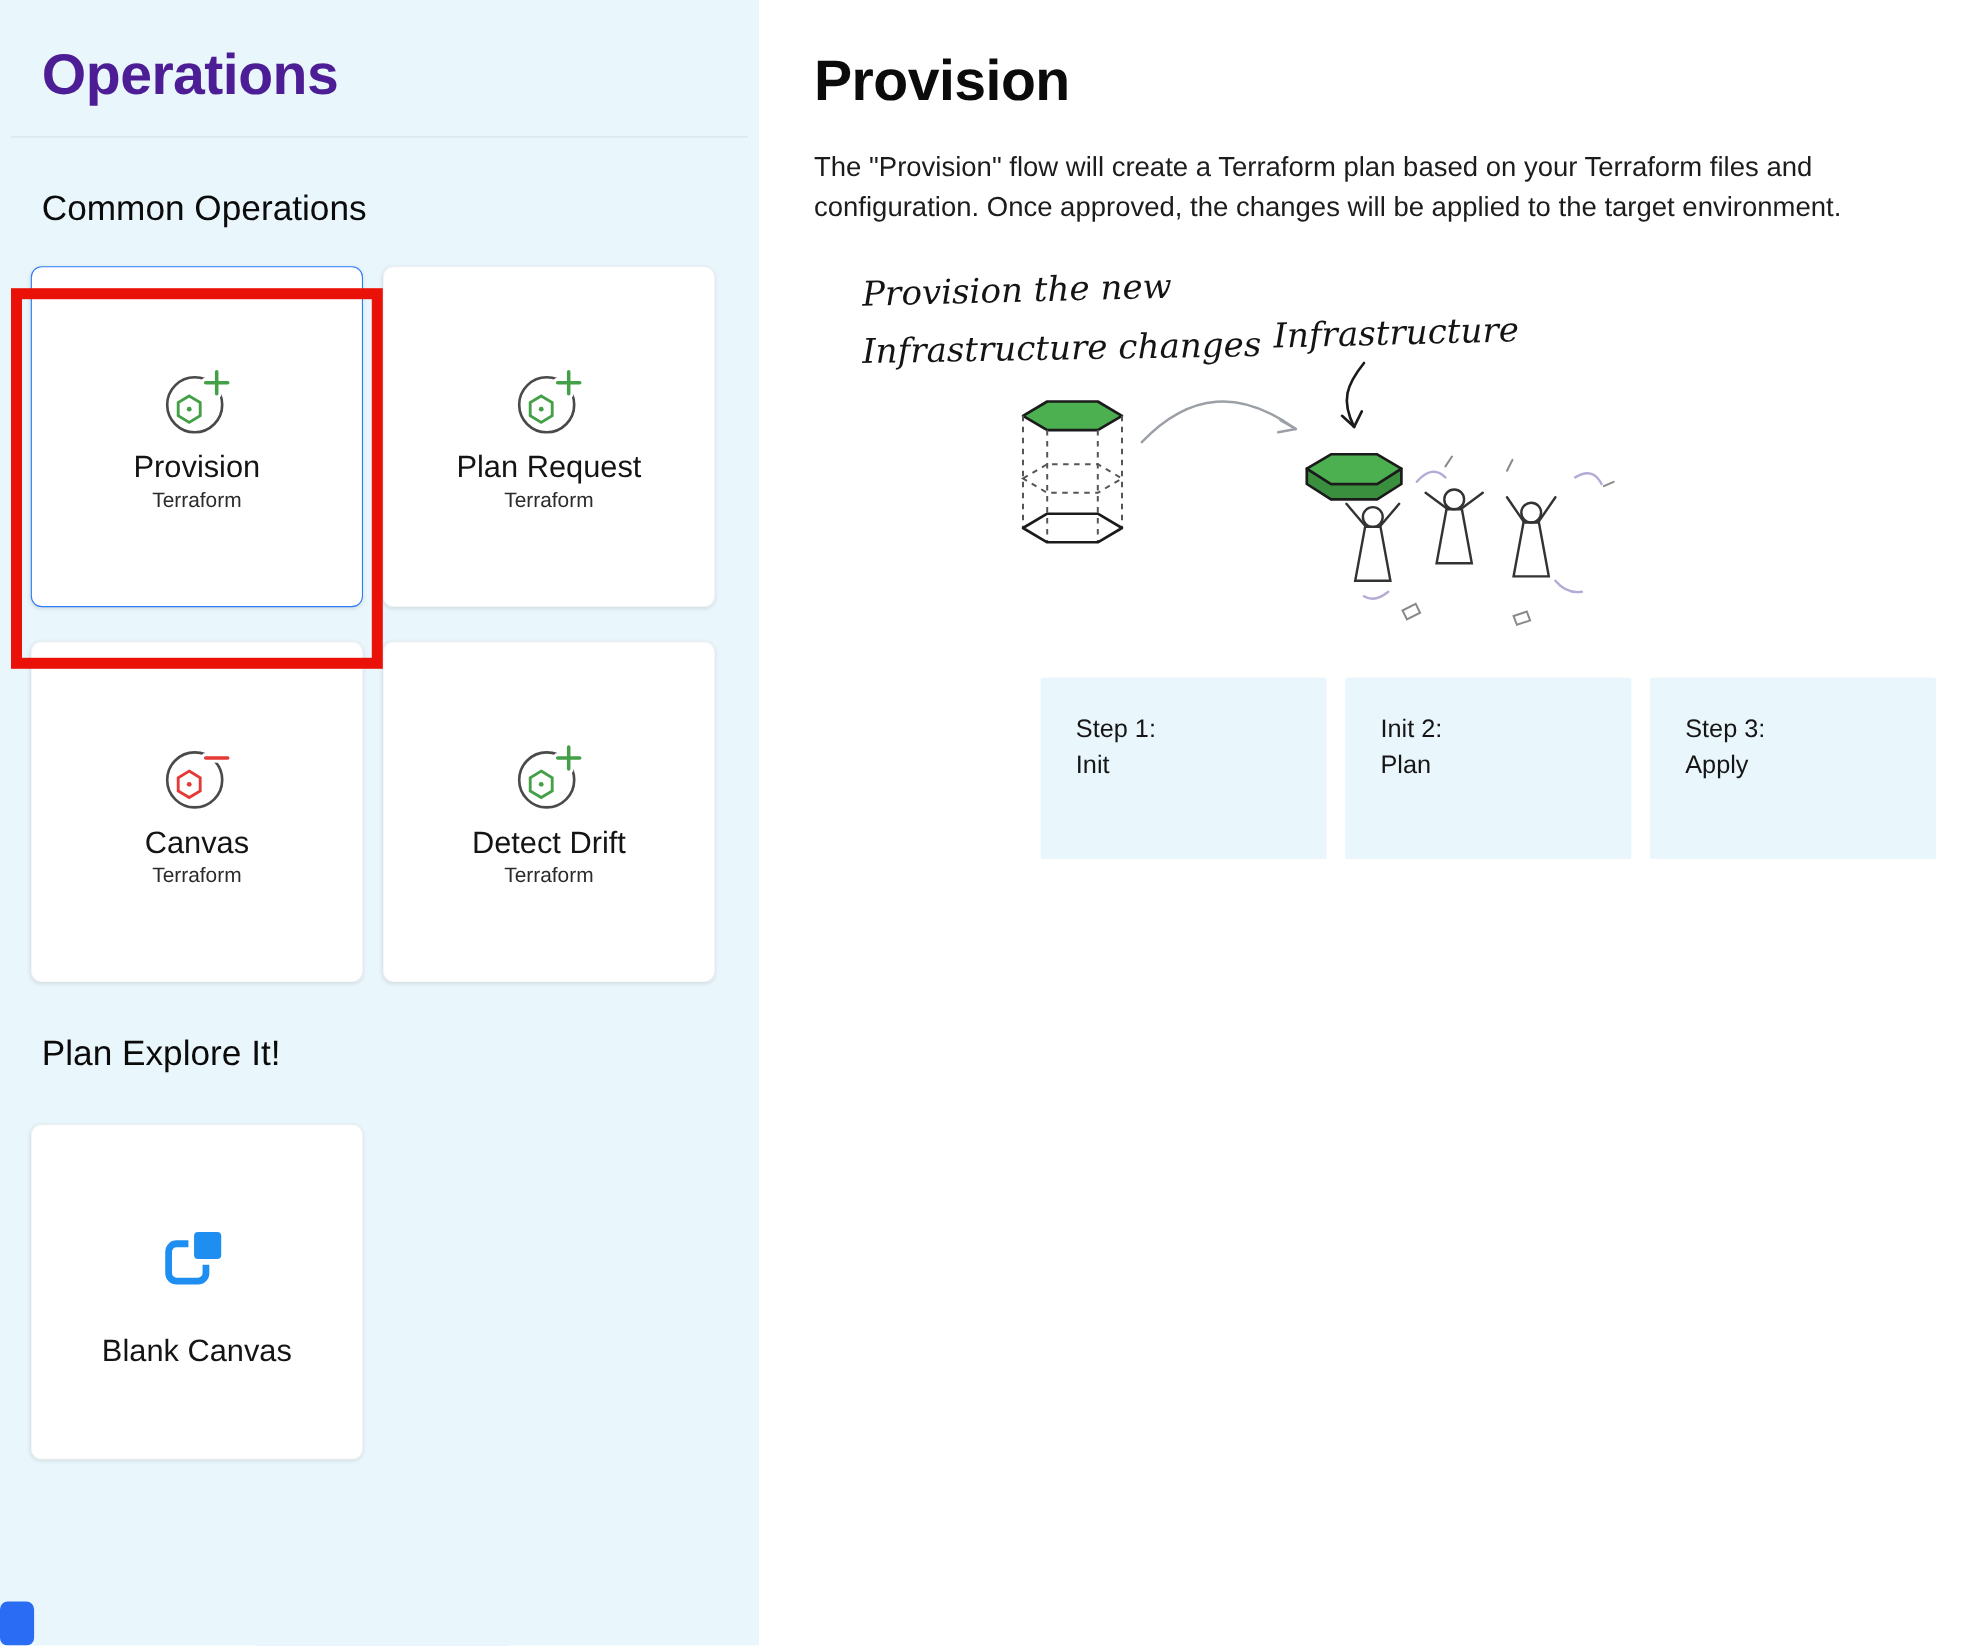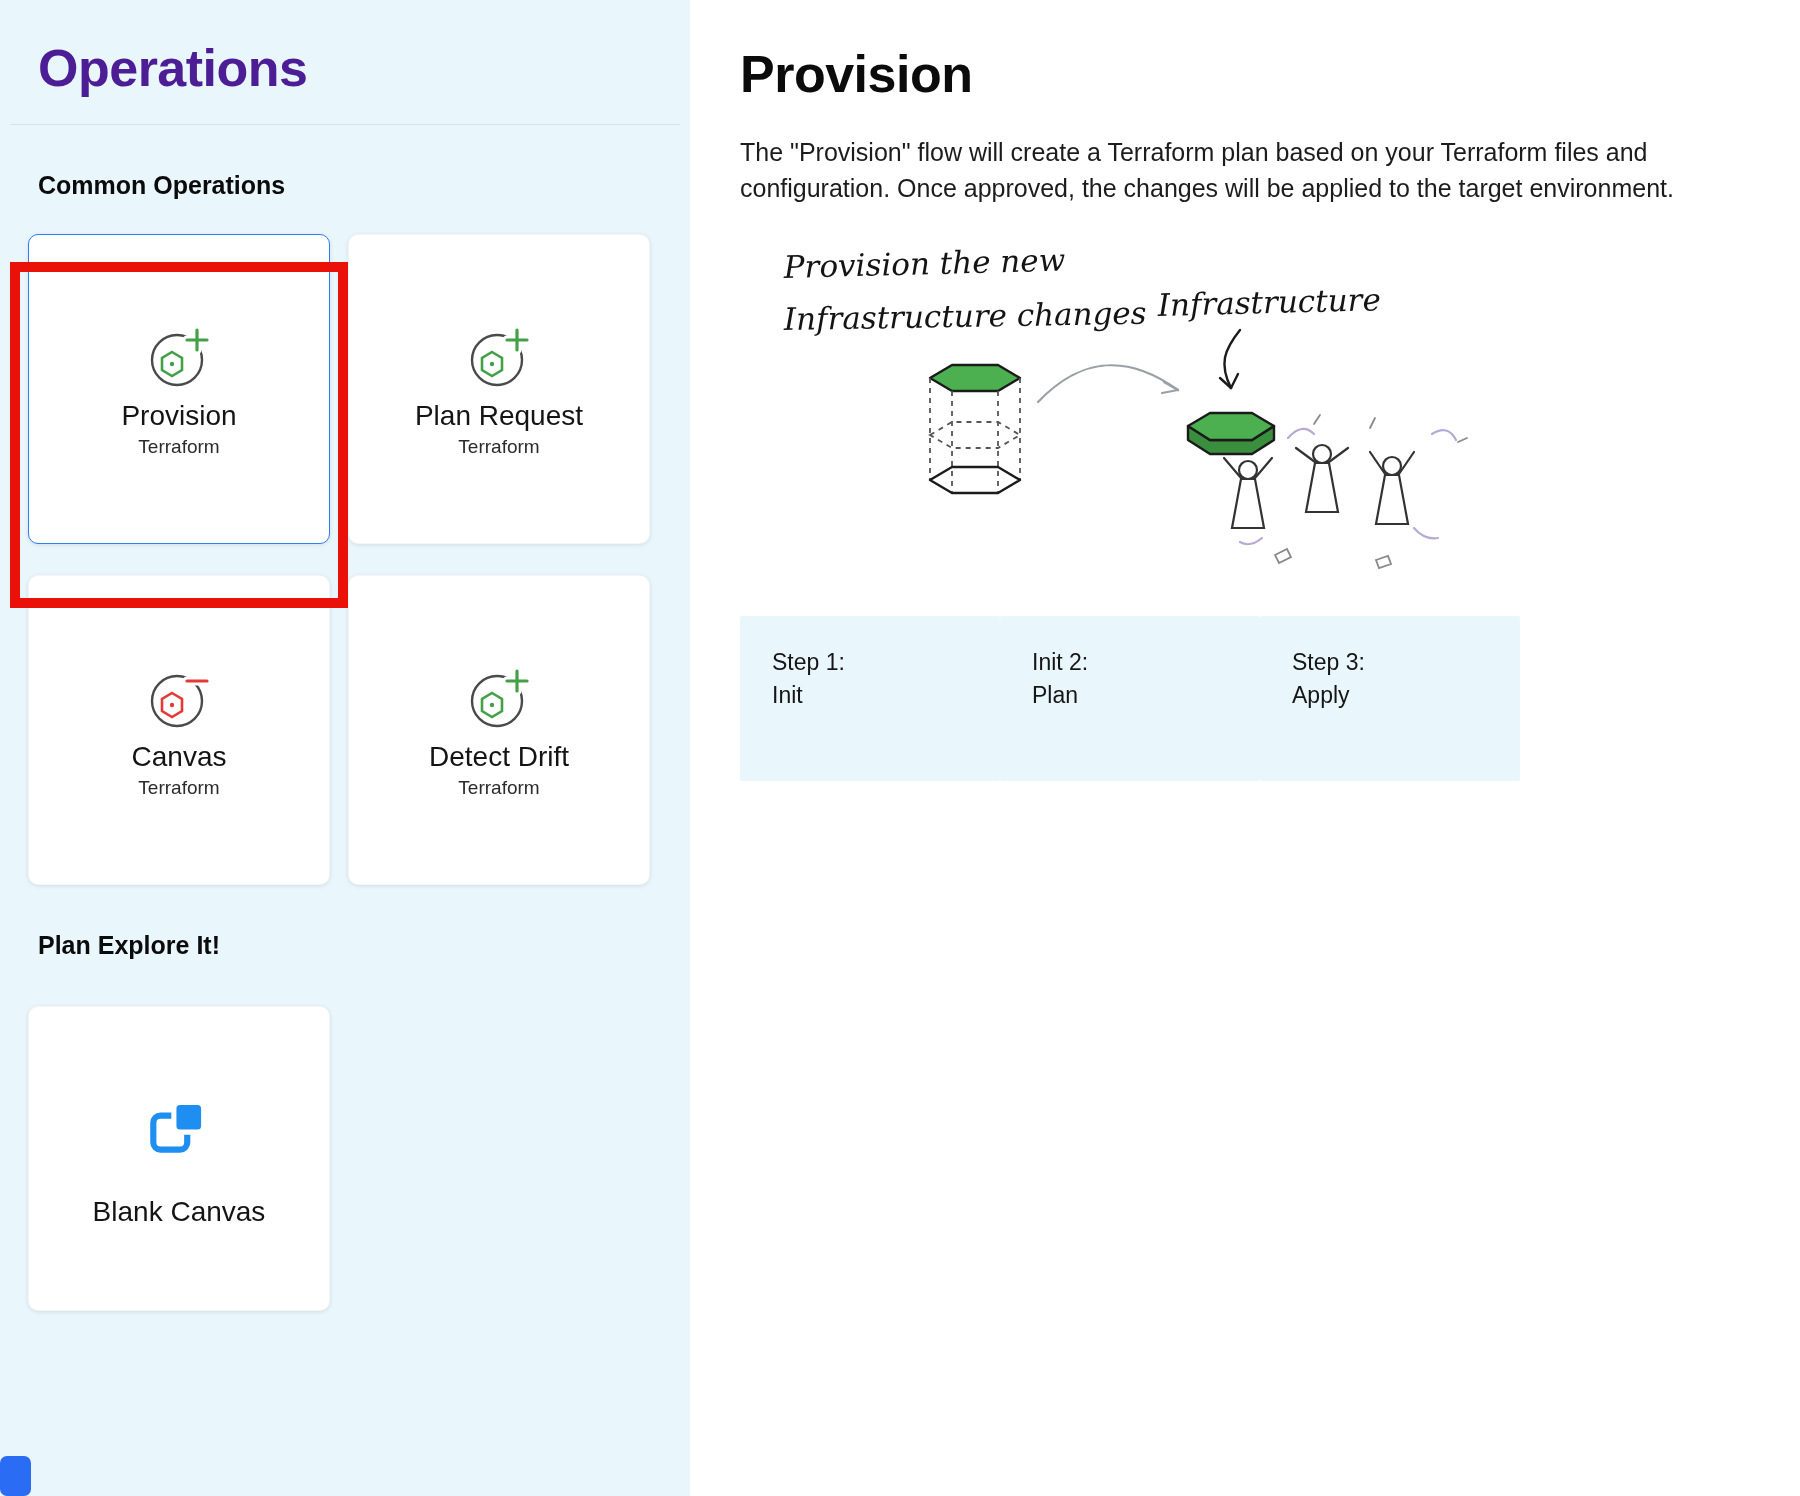--- a/index.html
+++ b/index.html
@@ -27,22 +27,22 @@
     padding: 38px 0 26px 38px;
     color: #4c1d95;
     letter-spacing: -0.5px;
   }
   .sidebar-divider {
     border: none;
     border-top: 1px solid #d5e3ea;
     margin: 0 10px;
   }
   .section-label {
-    font-size: 25px;
-    font-weight: 700;
+    font-size: 32px;
+    font-weight: 400;
     margin: 46px 0 0 38px;
     color: #0b0b0b;
   }
   .card-grid {
     display: grid;
     grid-template-columns: 302px 302px;
     gap: 31px 18px;
     margin: 34px 0 0 28px;
   }
   .op-card {
@@ -125,21 +125,23 @@
     color: #1c1c1c;
     max-width: 1035px;
     margin-top: 30px;
   }
   .illustration {
     display: block;
     margin: 24px 0 0 30px;
   }
   .steps {
     display: flex;
+    gap: 17px;
     margin-top: 14px;
+    justify-content: flex-end;
   }
   .step-card {
     width: 260px;
     height: 165px;
     background: #e9f6fb;
     border-radius: 2px;
     padding: 30px 0 0 32px;
     font-size: 23px;
     line-height: 1.42;
     color: #161616;

